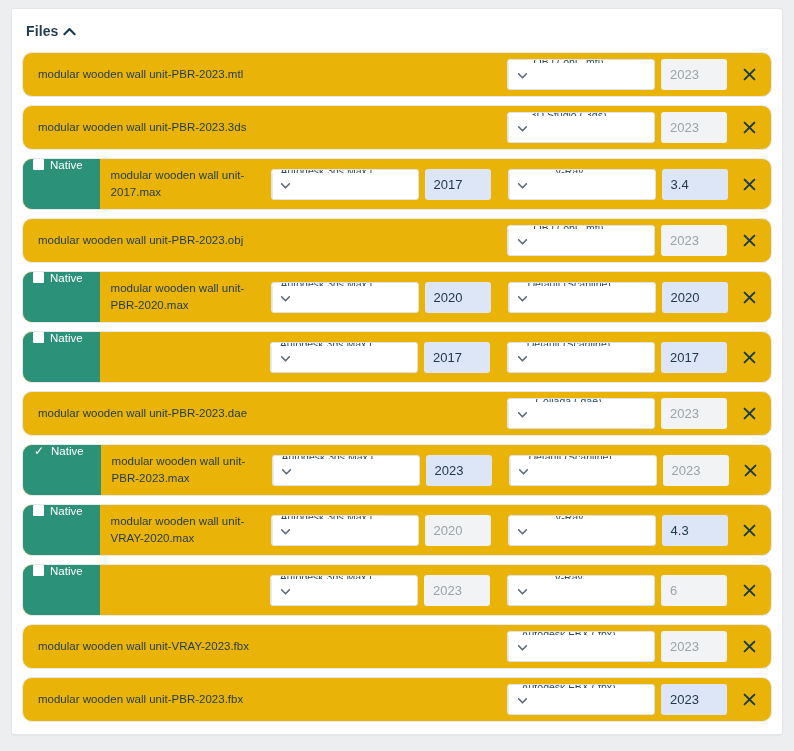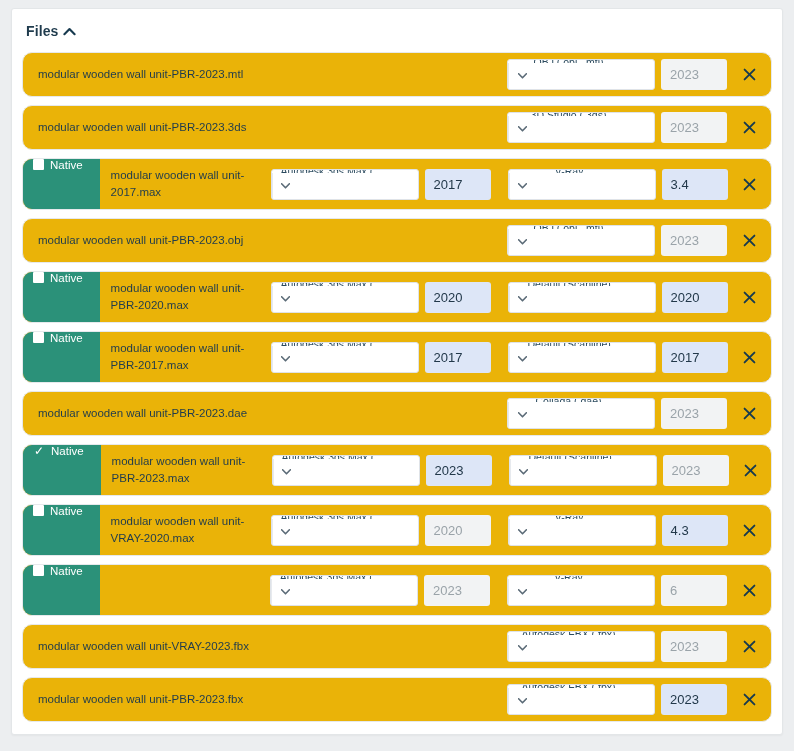--- a/index.html
+++ b/index.html
@@ -384,21 +384,20 @@
                 <path d="M11.4 1.6 L1.6 11.4" stroke="#173a4f" stroke-width="1.9" stroke-linecap="round"></path>
               </svg>
             </span>
           </button>
         </div>
         <div class="file-row tall">
           <div class="native-badge">
             <span class="native-box"></span>
             <span class="native-label">Native</span>
           </div>
-          <div class="file-name with-badge">modular wooden wall unit-PBR-2017.max</div>
           <div class="spacer"></div>
           <div class="ctrl-group">
             <div class="select w-format">
               <div class="select-text">Autodesk 3ds Max (…</div>
               <div class="select-arrow">
                 <svg width="9" height="6" viewBox="0 0 9 6">
                   <path d="M0.6 0.8 L4.5 4.8 L8.4 0.8" fill="none" stroke="#5b6b77" stroke-width="1.6" stroke-linecap="round" stroke-linejoin="round"></path>
                 </svg>
               </div>
             </div>

